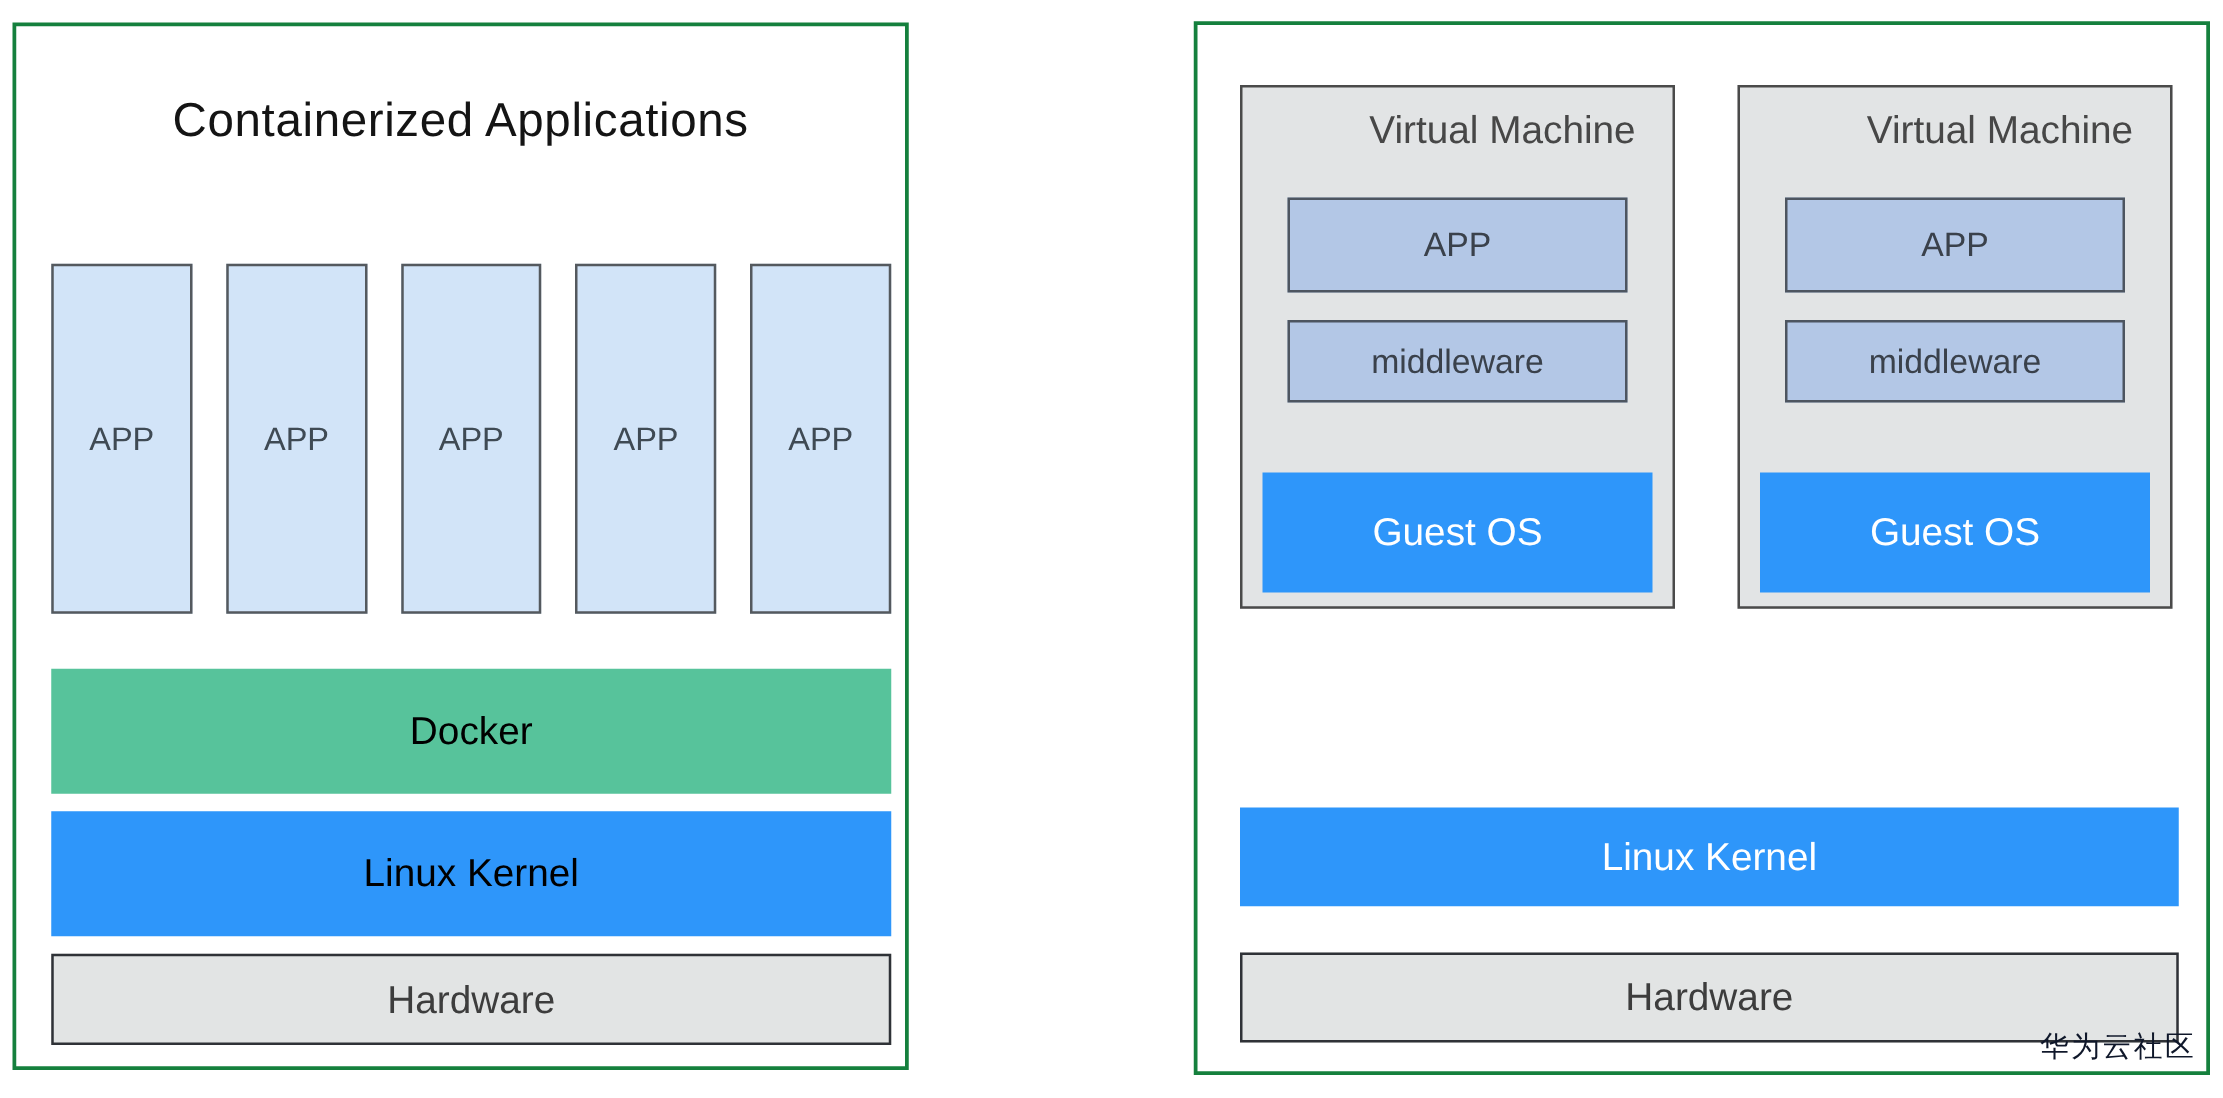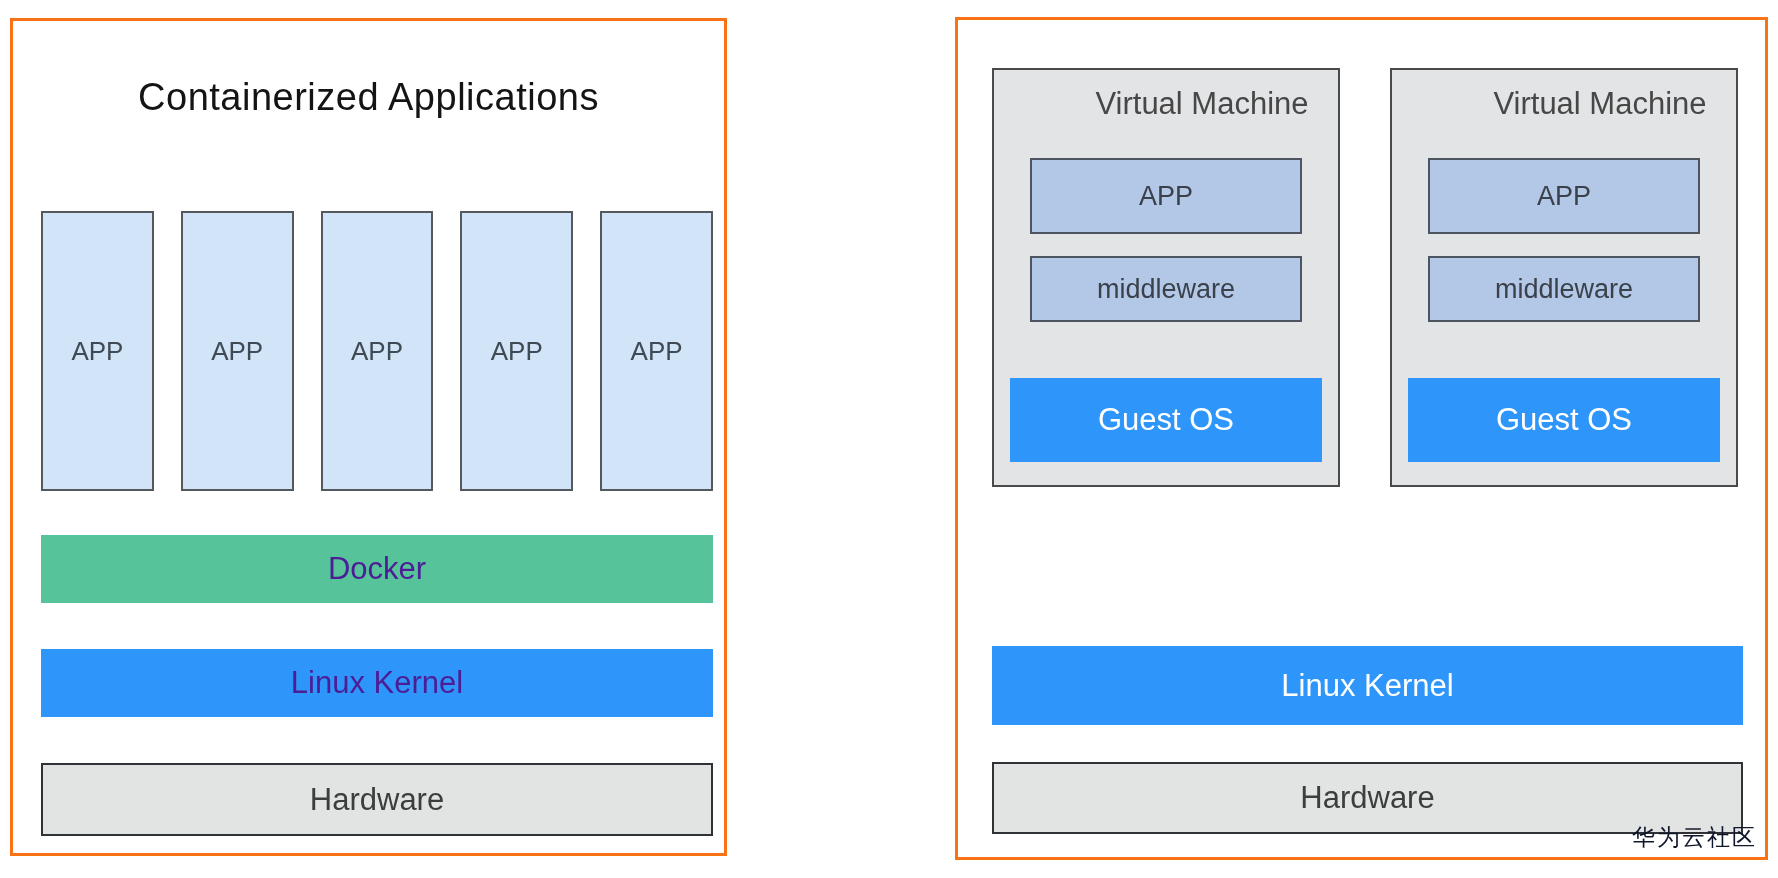--- a/index.html
+++ b/index.html
@@ -6,21 +6,21 @@
   html, body { background: #ffffff; }
   body {
     font-family: "Liberation Sans", "DejaVu Sans", sans-serif;
     width: 1778px; height: 878px; overflow: hidden;
   }
   .canvas { position: relative; width: 1778px; height: 878px; background: #ffffff; }
 
   .panel {
     position: absolute;
     background: #ffffff;
-    border: 3px solid #f97316;
+    border: 3px solid #15803d;
     padding-left: 22px;
   }
   .panel-left  { left: 10px;  top: 18px; width: 717px; height: 838px; }
   .panel-right { left: 955px; top: 17px; width: 813px; height: 843px; }
 
   .panel-title {
     position: absolute; top: 55px; left: 0; width: 100%;
     text-align: center; font-size: 38px; color: #141414;
     letter-spacing: 0.5px;
   }
@@ -30,23 +30,23 @@
     position: absolute; left: 28px; top: 190px; width: 672px; height: 280px;
     display: flex; gap: 27px;
   }
   .app-col {
     flex: 1; background: #d2e4f8; border: 2px solid #54595e;
     display: flex; align-items: center; justify-content: center;
     font-size: 26px; color: #3f4a54;
   }
 
   .bar {
-    position: absolute; left: 28px; width: 672px; height: 68px;
+    position: absolute; left: 28px; width: 672px; height: 100px;
     display: flex; align-items: center; justify-content: center;
-    font-size: 31px; color: #4c1d95;
+    font-size: 31px; color: #000000;
   }
   .bar-docker   { top: 514px; background: #57c39b; }
   .bar-kernel-l { top: 628px; background: #2e96fa; }
   .bar-hw-l     { top: 742px; height: 73px; background: #e2e4e4;
                   border: 2px solid #2f3237; color: #3d3d3d; }
 
   
   .vm-box {
     position: absolute; top: 48px; width: 348px; height: 419px;
     background: #e2e4e5; border: 2px solid #4a4a4a;
@@ -59,21 +59,21 @@
   }
   .vm-inner {
     position: absolute; left: 36px; width: 272px;
     background: #b3c7e6; border: 2px solid #4d5560;
     display: flex; align-items: center; justify-content: center;
     font-size: 27px; color: #3a414b;
   }
   .vm-app        { top: 88px;  height: 76px; }
   .vm-middleware { top: 186px; height: 66px; }
   .vm-guestos {
-    position: absolute; left: 16px; top: 308px; width: 312px; height: 84px;
+    position: absolute; left: 16px; top: 308px; width: 312px; height: 96px;
     background: #2e96fa; border: none;
     display: flex; align-items: center; justify-content: center;
     font-size: 31px; color: #ffffff;
   }
 
   .rbar {
     position: absolute; left: 34px; width: 751px; height: 79px;
     display: flex; align-items: center; justify-content: center;
     font-size: 31px; color: #ffffff;
   }

